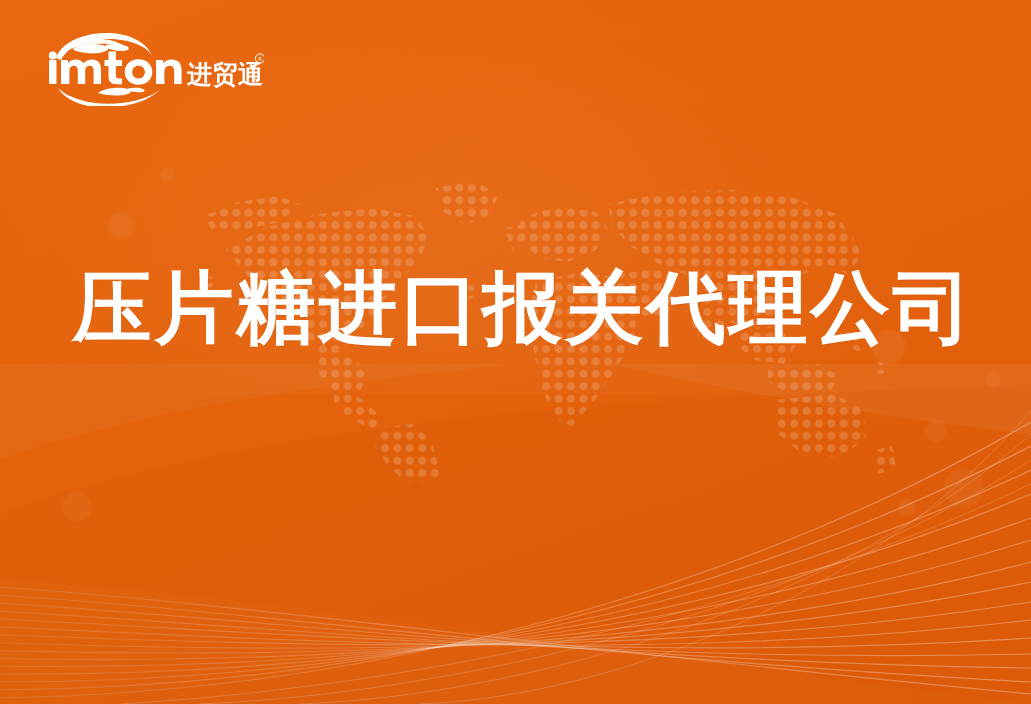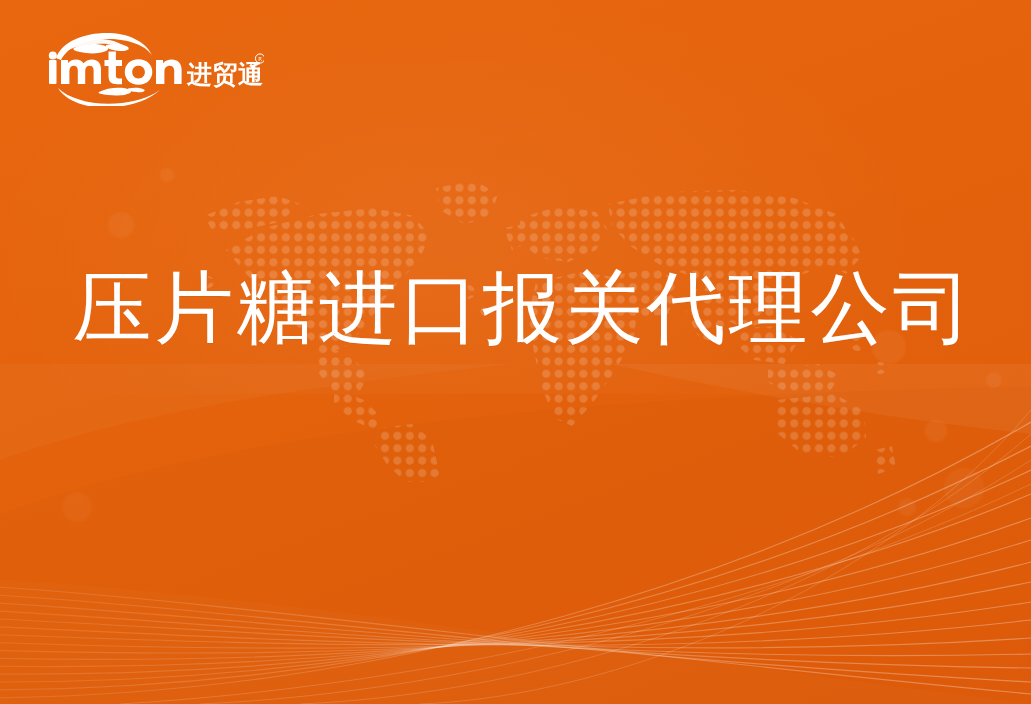--- a/index.html
+++ b/index.html
@@ -92,21 +92,21 @@
     position: absolute;
     left: 0;
     top: 252px;
     width: 1031px;
     text-align: center;
     color: #ffffff;
     z-index: 5;
   }
   .headline .line {
     display: block;
-    font-weight: 400;
+    font-weight: 700;
     font-size: 79px;
     line-height: 112px;
     letter-spacing: 3px;
     white-space: nowrap;
     text-shadow: 0 1px 0 rgba(0,0,0,0.04);
     margin-left: 16px;
   }
 </style>
 </head>
 <body>

